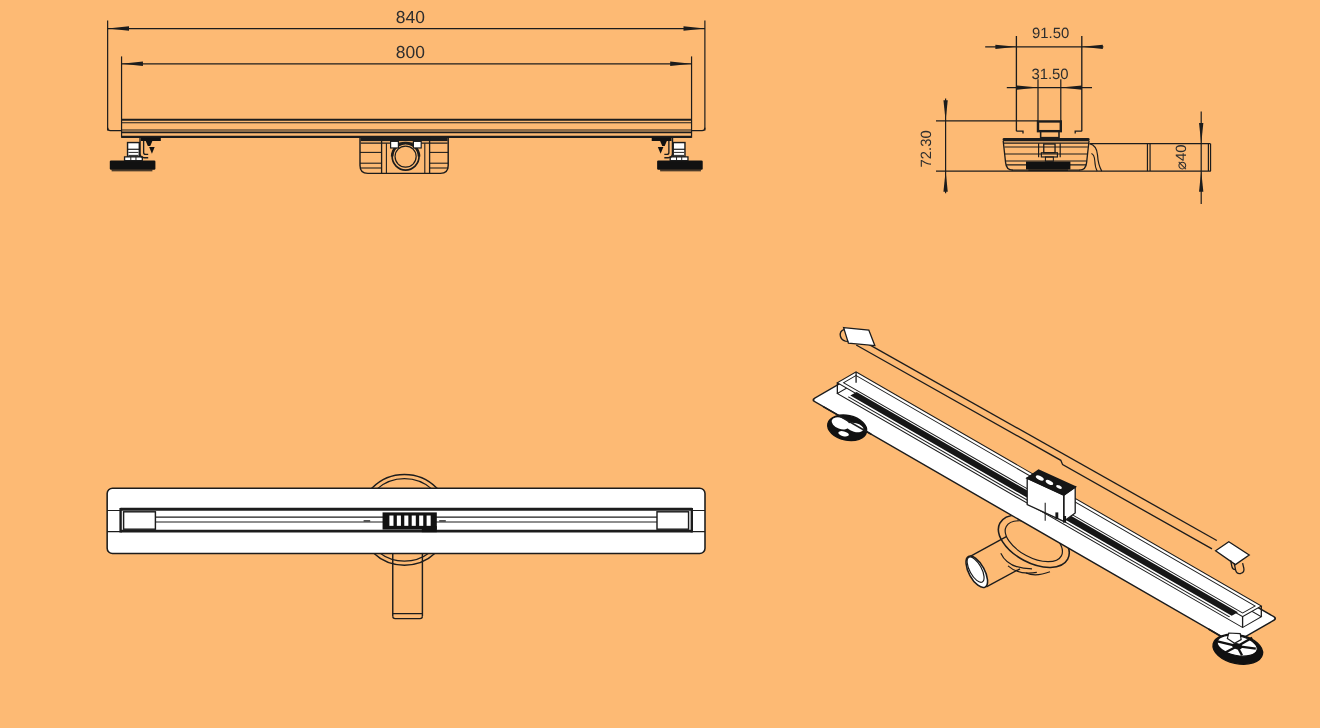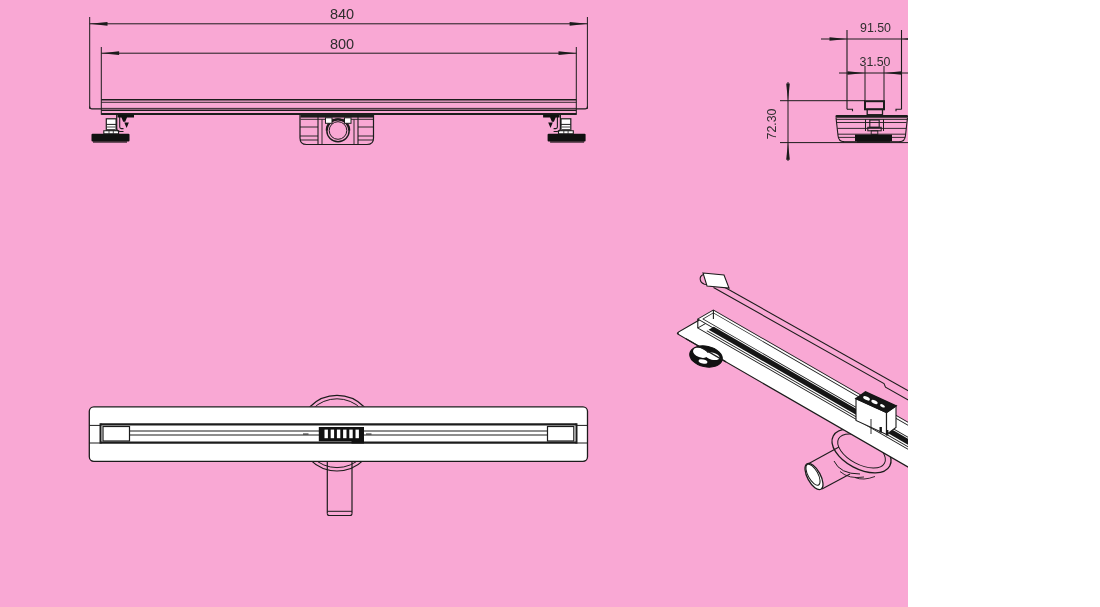--- a/index.html
+++ b/index.html
@@ -1,16 +1,16 @@
 <!DOCTYPE html>
 <html><head>
 <meta charset="utf-8">
 <style>
   html,body{margin:0;padding:0;background:#ffffff;}
-  .wrap{width:908px;height:607px;position:relative;overflow:hidden;background:#f9a8d4;}
+  .wrap{width:1100px;height:607px;position:relative;overflow:hidden;background:#fdba74;}
   svg{position:absolute;top:0;left:0;}
   text{font-family:"Liberation Sans", sans-serif;fill:#2e2e2e;}
 </style>
 </head>
 <body>
 <div class="wrap">
 <svg width="1100" height="607" viewBox="0 0 1100 607">
 <defs>
   <clipPath id="circlip">
     <rect x="250" y="360" width="180" height="46.8"></rect>

